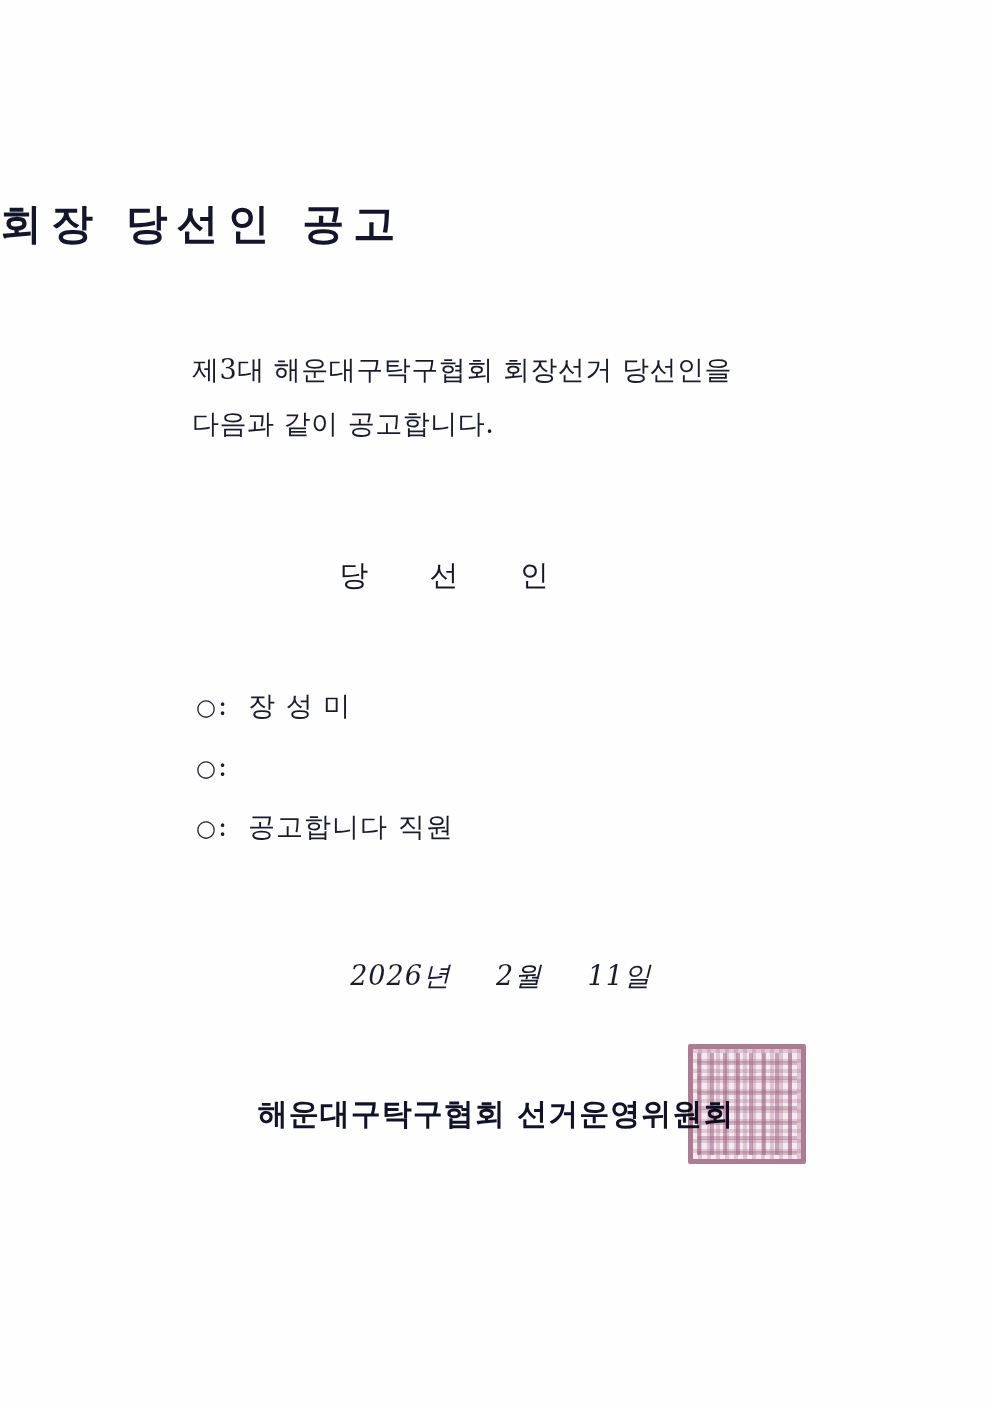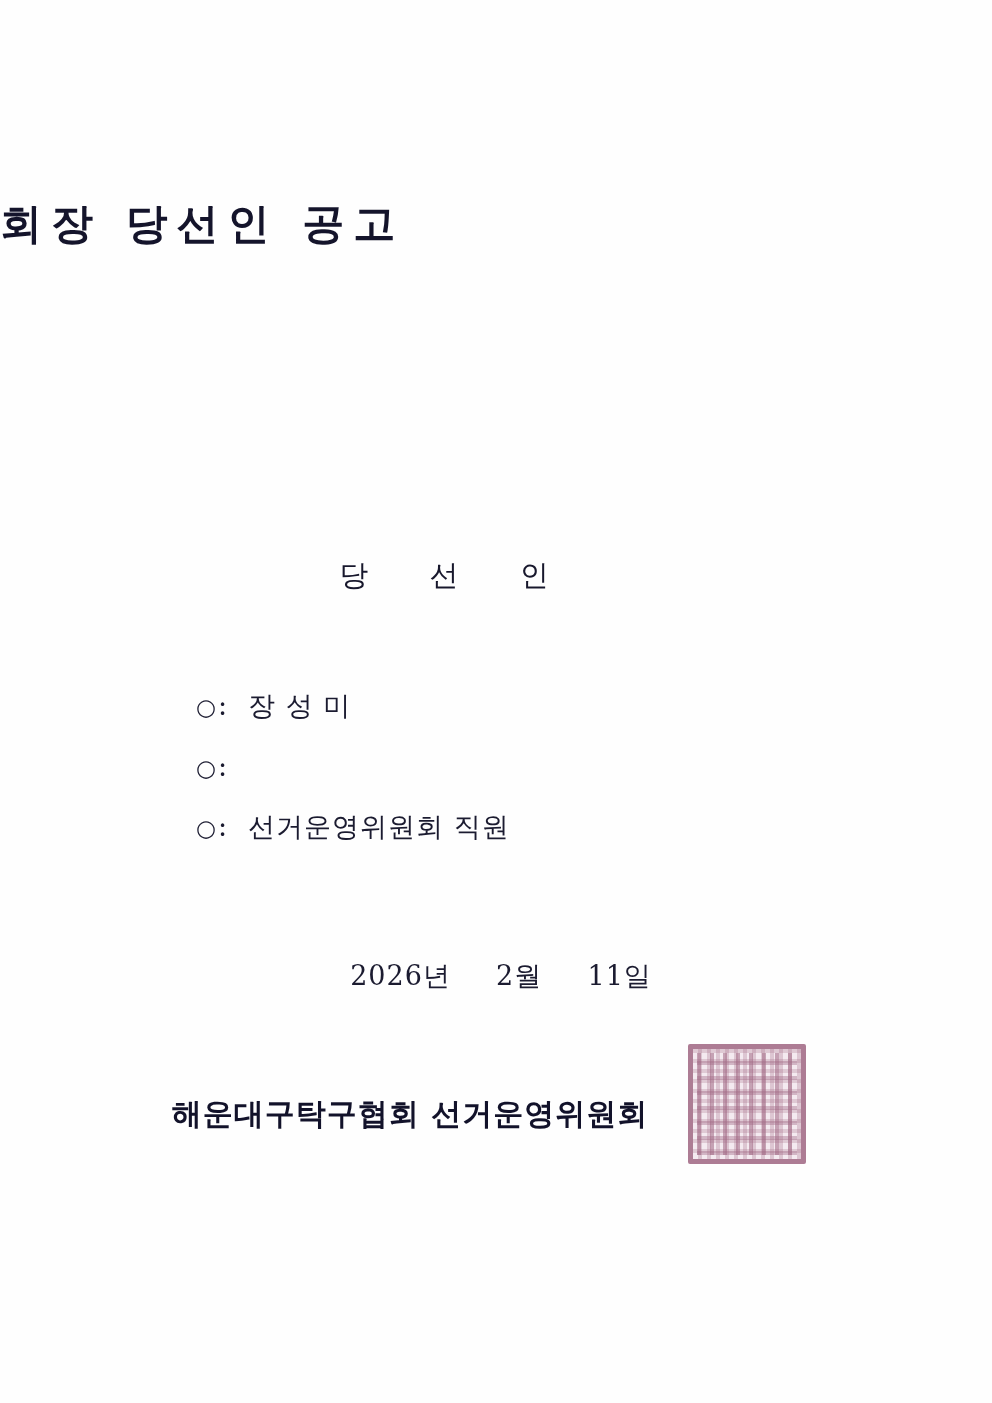--- a/index.html
+++ b/index.html
@@ -103,35 +103,35 @@
     position: absolute;
     top: 958px;
     left: 0;
     width: 992px;
     text-align: center;
     font-size: 27px;
     letter-spacing: 1px;
     color: #1b1b30;
     padding-left: 10px;
     box-sizing: border-box;
+    font-style: italic;
   }
   .date-line .gap { display: inline-block; width: 26px; }
 
   
   .issuer {
     position: absolute;
     top: 1094px;
     left: 0;
-    width: 796px;
+    width: 992px;
     text-align: center;
     font-size: 30px;
     font-weight: bold;
     letter-spacing: 1px;
     color: #12122a;
-    margin-left: 12px;
   }
 
   
   .seal {
     position: absolute;
     left: 688px;
     top: 1044px;
     width: 118px;
     height: 120px;
     border: 5px solid #9c5f7e;
@@ -161,40 +161,44 @@
     font-size: 1px;
   }
 </style>
 </head>
 <body>
 
 <div class="page">
 
   <div class="doc-title">회장 당선인 공고</div>
 
+  <div class="intro">
+    <span class="line">제3대 해운대구탁구협회 회장선거 당선인을</span>
+    <span class="line">다음과 같이 공고합니다.</span>
+  </div>
 
   <div class="section-heading">당 선 인</div>
 
   <div class="fields">
 
     <div class="field-row">
       <span class="bullet">○</span>
       <span class="field-colon">:</span>
       <span class="field-value">장 성 미</span>
     </div>
 
     <div class="field-row">
       <span class="bullet">○</span>
       <span class="field-colon">:</span>
     </div>
 
     <div class="field-row">
       <span class="bullet">○</span>
       <span class="field-colon">:</span>
-      <span class="field-value">선거운영위원회 직원</span>
+      <span class="field-value">공고합니다 직원</span>
     </div>
 
   </div>
 
   <div class="date-line">
     <span>2026년</span>
     <span class="gap"></span>
     <span>2월</span>
     <span class="gap"></span>
     <span>11일</span>

